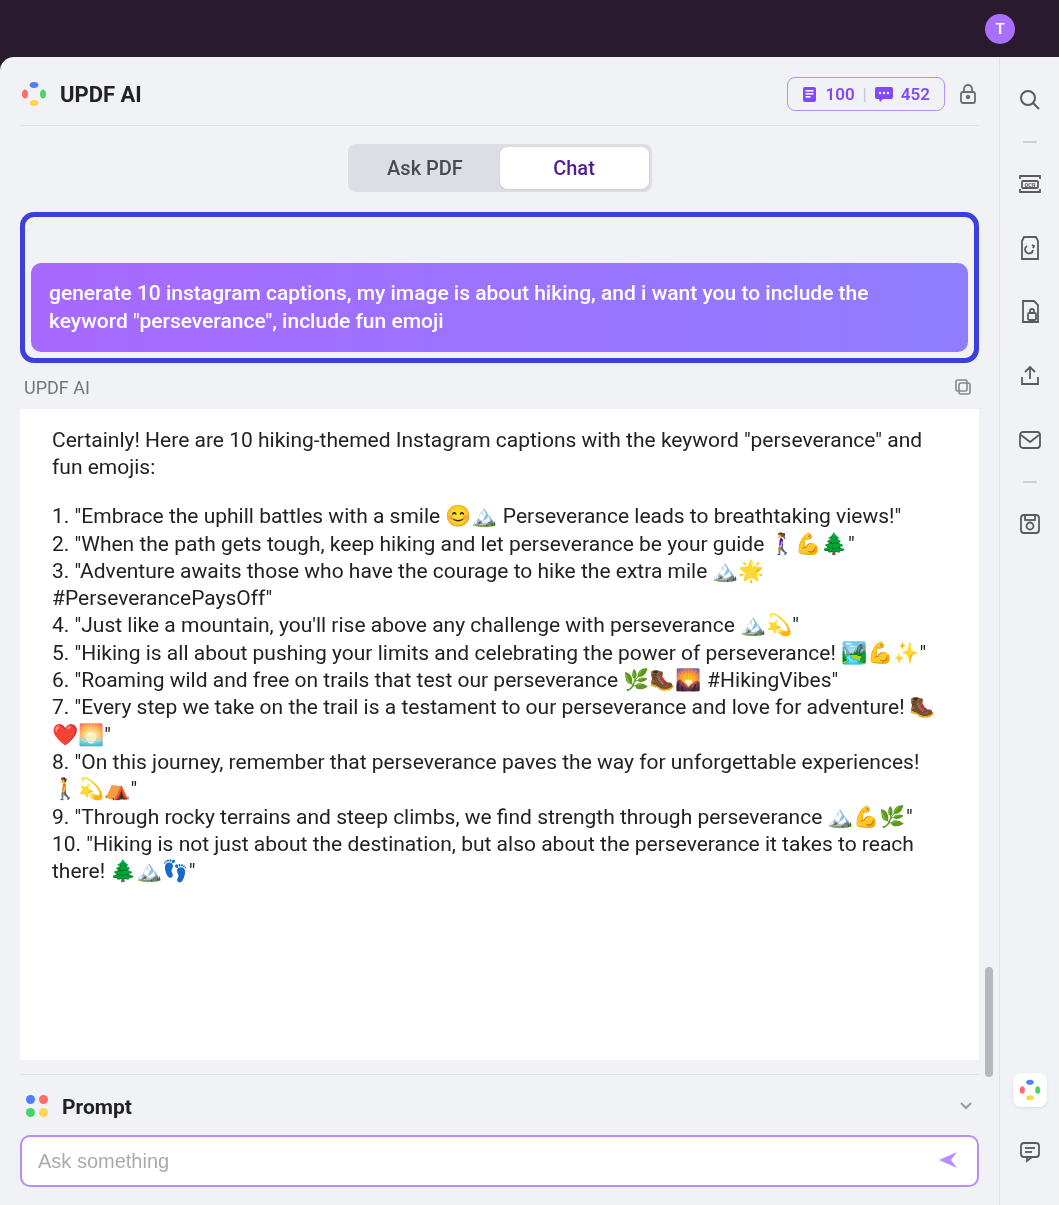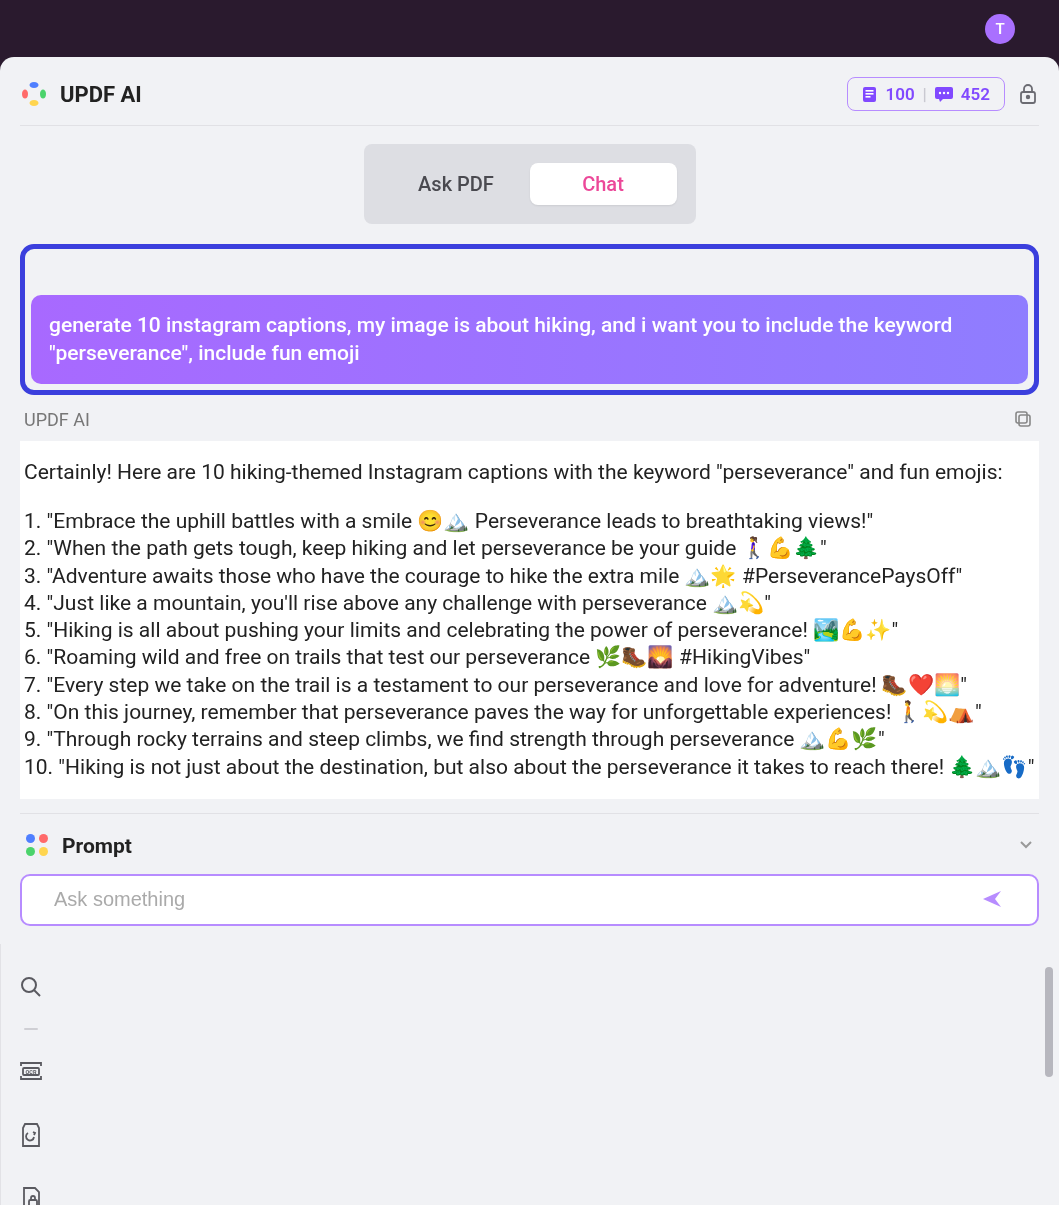--- a/index.html
+++ b/index.html
@@ -13,21 +13,20 @@
   }
   .app-window {
     position: absolute;
     top: 57px;
     left: 0;
     right: 0;
     bottom: 0;
     background: #f1f2f5;
     border-radius: 14px 14px 0 0;
     display: flex;
-    flex-direction: column;
   }
   .avatar-top {
     position: absolute;
     top: 14px;
     right: 44px;
     width: 30px;
     height: 30px;
     border-radius: 50%;
     background: #a970ff;
     color: white;
@@ -125,38 +124,38 @@
     display: flex;
     align-items: center;
     justify-content: center;
     cursor: pointer;
   }
 
   .tab-switcher {
     display: flex;
     background: #dddee3;
     border-radius: 8px;
-    width: 332px;
+    width: 304px;
     margin: 18px auto 20px auto;
-    padding: 19px;
+    padding: 3px;
   }
   .tab {
     flex: 1;
     text-align: center;
     padding: 9px 0;
     font-size: 20px;
     font-weight: 500;
     color: #4a4a50;
     border-radius: 8px;
     cursor: pointer;
   }
   .tab.active {
     background: white;
     box-shadow: 0 1px 2px rgba(0,0,0,0.08);
-    color: #ec4899;
+    color: #4c1d95;
   }
 
   .highlight-wrap {
     border: 5px solid #3b3fdd;
     border-radius: 14px;
     padding: 6px;
     margin-bottom: 14px;
   }
   .user-bubble {
     background: linear-gradient(90deg, #a869ff 0%, #8f7dff 100%);
@@ -175,21 +174,21 @@
     justify-content: space-between;
     padding: 0 4px 10px 4px;
     color: #777;
     font-size: 18px;
   }
   .copy-btn { color: #888; width: 22px; height: 22px; cursor: pointer; }
 
   .response-card {
     background: white;
     border-radius: 0;
-    padding: 18px 4px;
+    padding: 18px 32px;
     flex: 1;
     overflow: auto;
     color: #222;
     font-size: 21px;
     line-height: 1.3;
   }
   .response-card p { margin-bottom: 22px; }
   .response-card p:last-child { margin-bottom: 0; }
 
   .scroll-thumb {
@@ -235,21 +234,21 @@
     color: #222;
     flex: 1;
   }
   .chevron { color: #999; }
 
   .input-row {
     border: 2px solid #b78cff;
     border-radius: 10px;
     display: flex;
     align-items: center;
-    padding: 12px 32px;
+    padding: 12px 16px;
     background: white;
     gap: 12px;
   }
   .input-row input {
     flex: 1;
     border: none;
     outline: none;
     font-size: 20px;
     color: #333;
     background: transparent;

